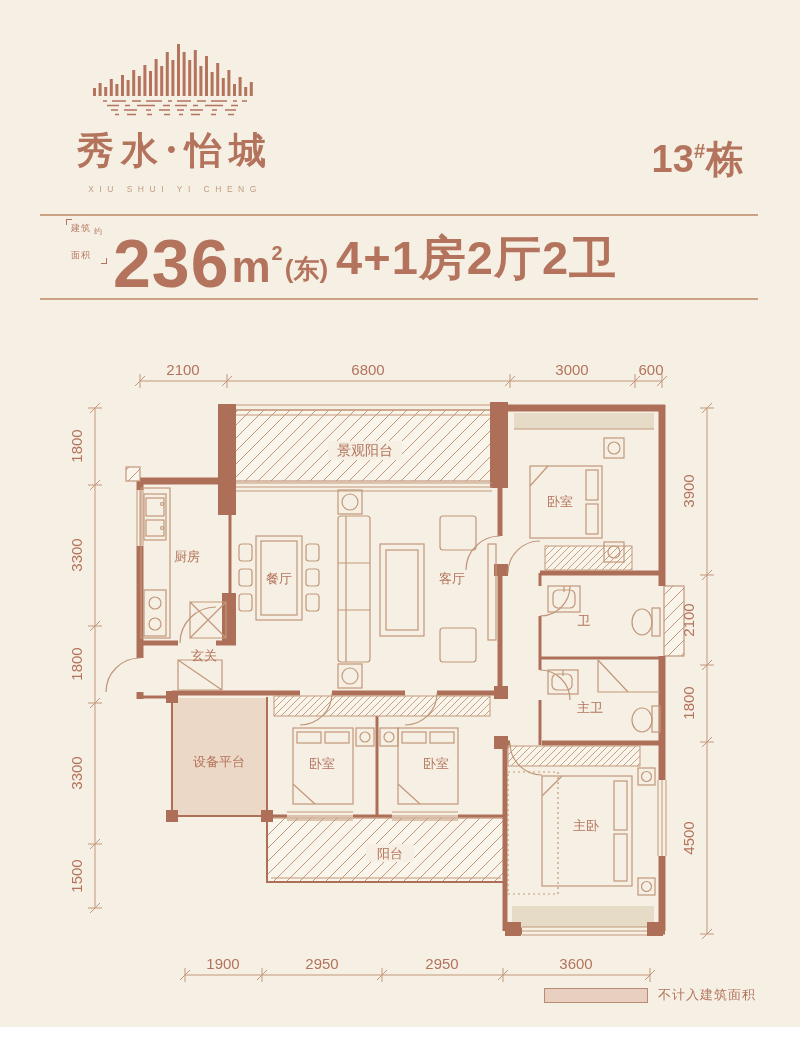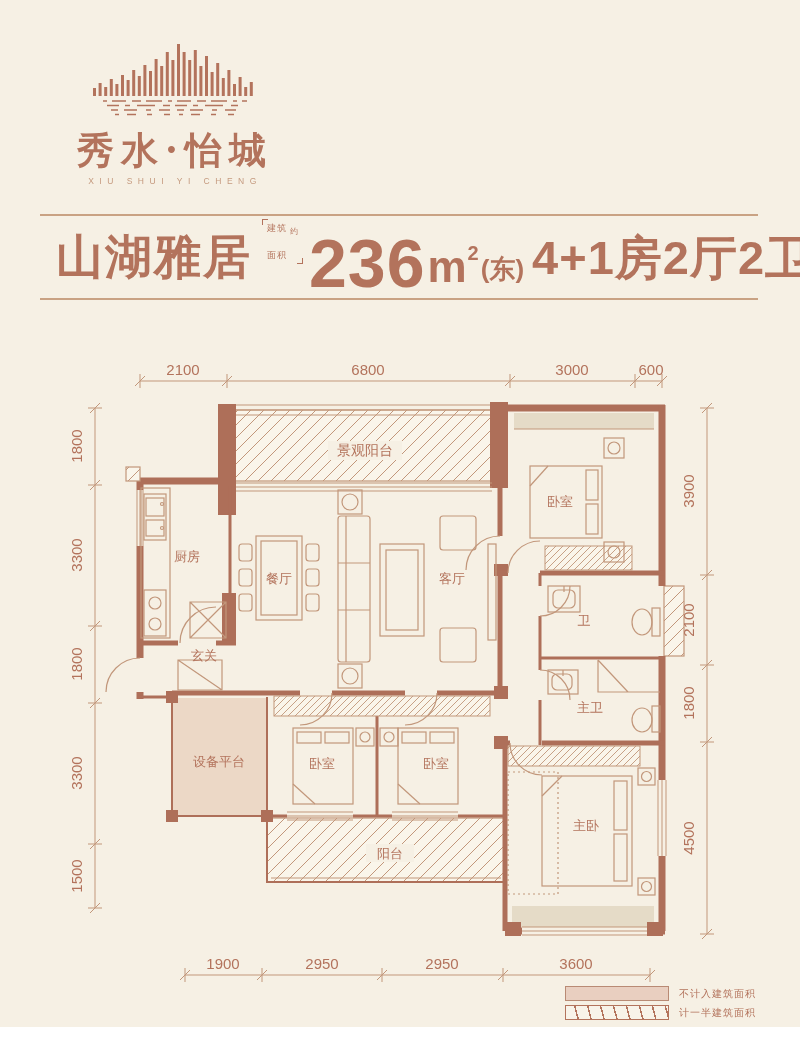--- a/index.html
+++ b/index.html
@@ -6,21 +6,21 @@
     --background:#f6f0e4; --wall:#ae6f59; --line:#c2977b; --text:#b3735c;
     --fill-tan:#ecd8c6; --fill-bay:#e5dbc7; --fill-legend:#e9cfc0;
   }
   *{margin:0;padding:0;box-sizing:border-box;}
   body{font-family:"Liberation Sans",sans-serif;}
   .page{position:relative;width:800px;height:1027px;background:var(--background);overflow:hidden;}
 
   
   .logo{position:absolute;left:55px;top:40px;width:240px;text-align:center;color:var(--text);}
   .brand-name{font-family:"DejaVu Serif",serif;font-size:37px;font-weight:600;letter-spacing:7px;margin-top:2px;white-space:nowrap;}
-  .brand-en{font-size:8.5px;letter-spacing:5.5px;color:#c59a7f;margin-top:0;}
+  .brand-en{font-size:8.5px;letter-spacing:5.5px;color:#c59a7f;margin-top:8px;}
 
   
   .building{position:absolute;right:56px;top:134px;color:var(--text);font-weight:700;font-size:38px;white-space:nowrap;}
   .building .hash{font-size:20px;position:relative;top:-14px;letter-spacing:1px;}
 
   .rule{position:absolute;left:40px;right:42px;border-top:2px solid #c9a283;}
   .rule1{top:214px;} .rule2{top:298px;}
 
   
   .title-row{position:absolute;left:56px;top:224px;right:40px;height:68px;display:flex;align-items:flex-end;color:var(--text);white-space:nowrap;}
@@ -53,21 +53,21 @@
   .hrect{fill:url(#hatch);stroke:var(--line);stroke-width:1.2px;}
   .wrd{fill:url(#hatch2);stroke:var(--line);stroke-width:1px;}
   .lblbg{fill:var(--background);stroke:none;}
 
   
   .legend{position:absolute;right:44px;top:986px;display:flex;flex-direction:column;gap:4px;}
   .legend-row{display:flex;align-items:center;gap:10px;}
   .swatch{width:104px;height:15px;border:1px solid #b98a74;}
   .swatch-fill{background:var(--fill-legend);}
   .swatch-hatch{background:repeating-linear-gradient(75deg,#f8f3e9 0 11px,var(--text) 11px 12.5px);border-color:var(--text);}
-  .legend-label{font-size:10px;color:var(--text);letter-spacing:1px;}
+  .legend-label{font-size:13px;color:var(--text);letter-spacing:1px;}
 </style>
 </head>
 <body>
 
 <div class="page">
 
   <div class="logo">
     <svg id="skyline" width="180" height="80" viewBox="0 0 180 80">
         <rect x="8" y="48" width="3" height="8" fill="#b3735c"></rect>
         <rect x="13.6" y="43" width="3" height="13" fill="#b3735c"></rect>
@@ -100,25 +100,25 @@
         <rect x="164.79999999999998" y="42" width="3" height="14" fill="#b3735c"></rect>
         <line x1="18" x2="162" y1="61" y2="61" stroke="#b3735c" stroke-width="1.6" stroke-dasharray="4 5 14 6 9 5 16 6"></line>
         <line x1="22" x2="158" y1="65.5" y2="65.5" stroke="#b3735c" stroke-width="1.6" stroke-dasharray="12 6 5 7 18 8 7 5"></line>
         <line x1="26" x2="154" y1="70" y2="70" stroke="#b3735c" stroke-width="1.6" stroke-dasharray="7 6 13 9 5 8 11 7"></line>
         <line x1="30" x2="150" y1="74.5" y2="74.5" stroke="#b3735c" stroke-width="1.6" stroke-dasharray="4 8 9 11 5 12 6 9"></line>
       </svg>
     <div class="brand-name">秀水·怡城</div>
     <div class="brand-en">XIU SHUI YI CHENG</div>
   </div>
 
+  <div class="building"><span>13</span><span class="hash">#</span><span>栋</span></div>
 
   <div class="rule rule1"></div>
 
   <div class="title-row">
-    <span class="t-name">山湖雅居</span>
     <span class="area-note">
       <span class="bracket bracket-tl"></span>
       <span class="col">
           <span>建筑</span>
           <span>面积</span>
         </span>
       <span class="yue">约</span>
       <span class="bracket bracket-br"></span>
     </span>
     <span class="t-area">236</span>
@@ -361,19 +361,15 @@
       <text class="dimtxt" x="644" y="365" transform="rotate(-90 644 365)">1800</text>
       <text class="dimtxt" x="644" y="500" transform="rotate(-90 644 500)">4500</text>
     </g>
   </svg>
 
   <div class="legend">
     <div class="legend-row">
       <div class="swatch swatch-fill"></div>
       <div class="legend-label">不计入建筑面积</div>
     </div>
-    <div class="legend-row">
-      <div class="swatch swatch-hatch"></div>
-      <div class="legend-label">计一半建筑面积</div>
-    </div>
   </div>
 
 </div>
 
 </body></html>

